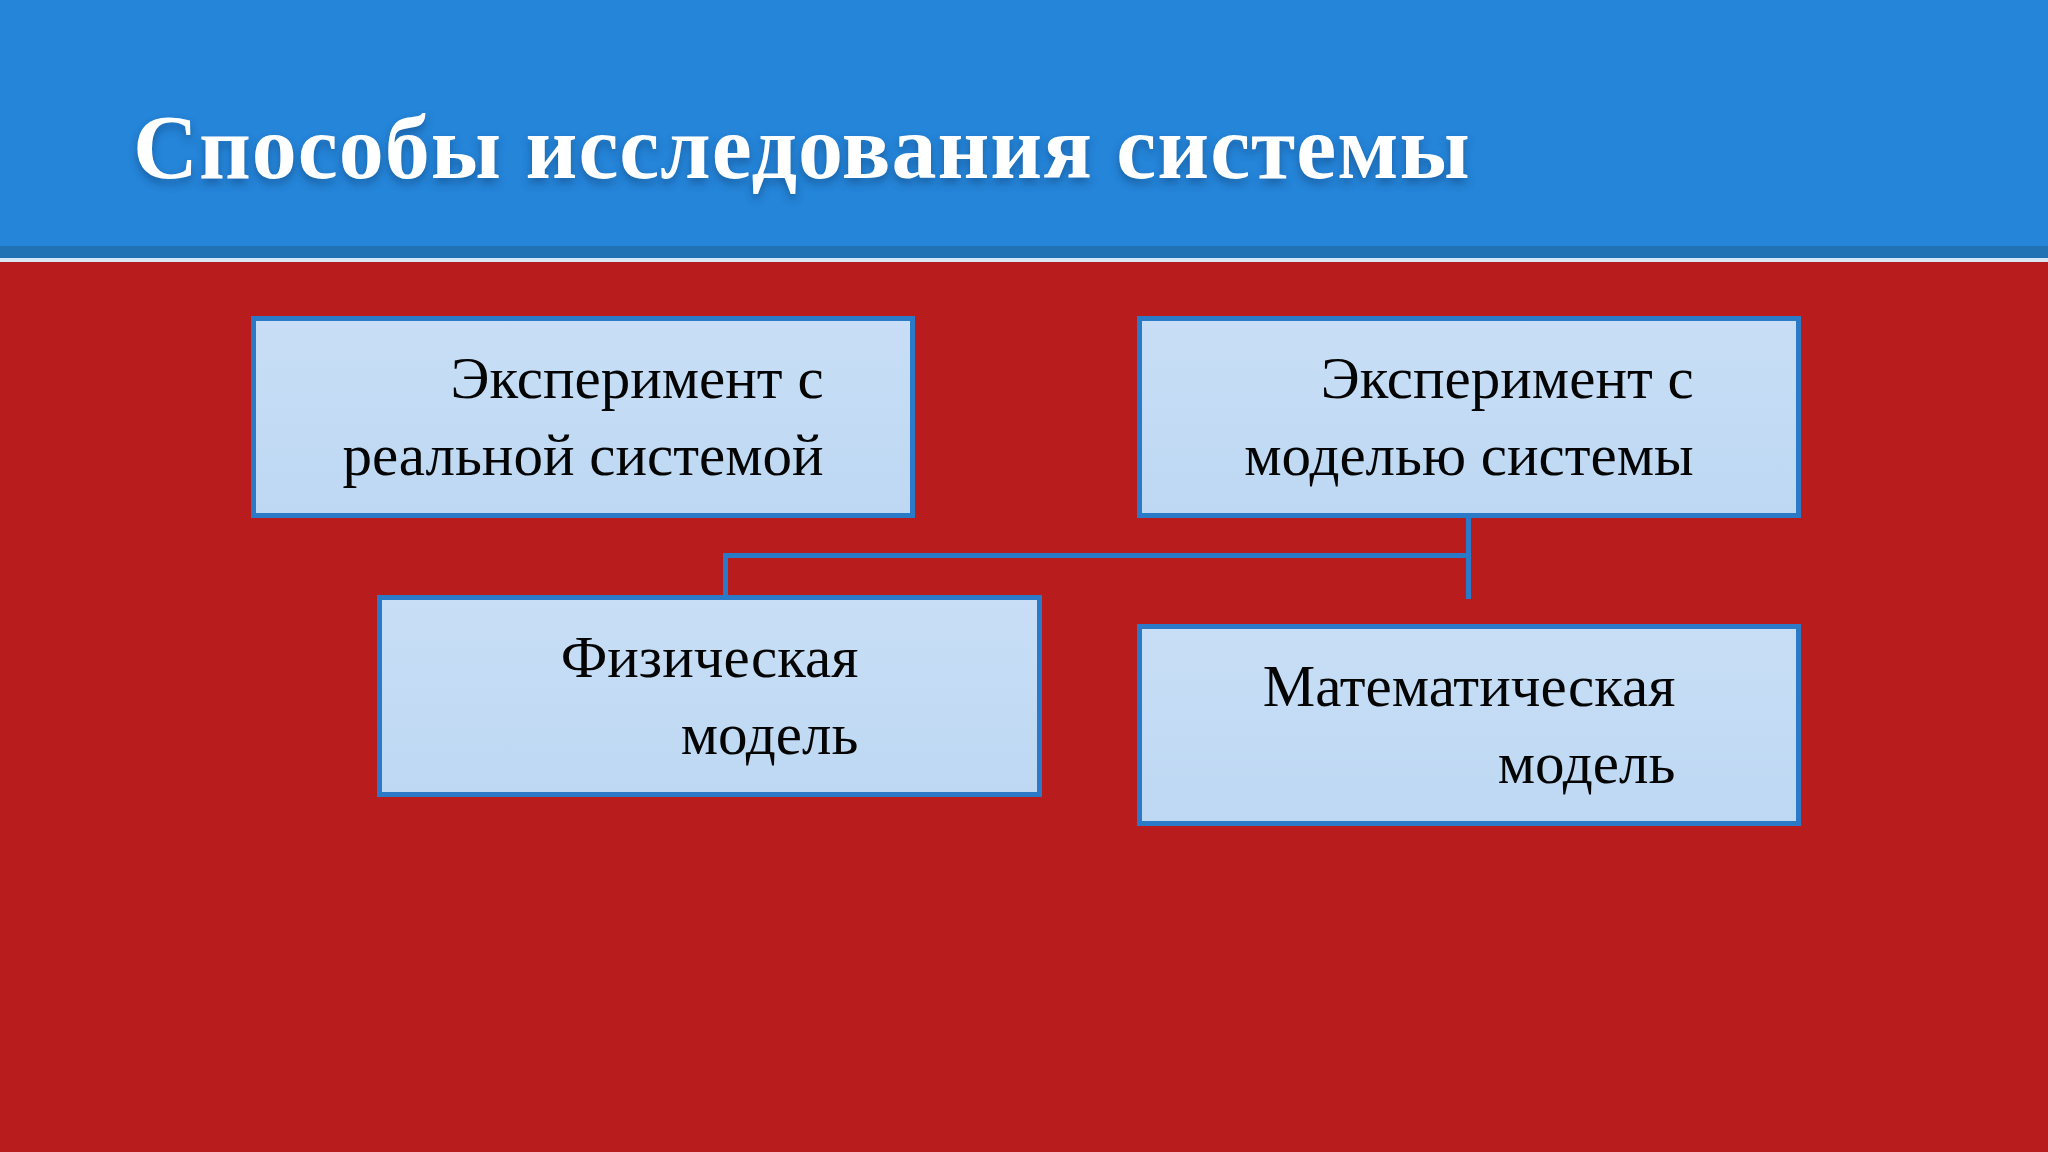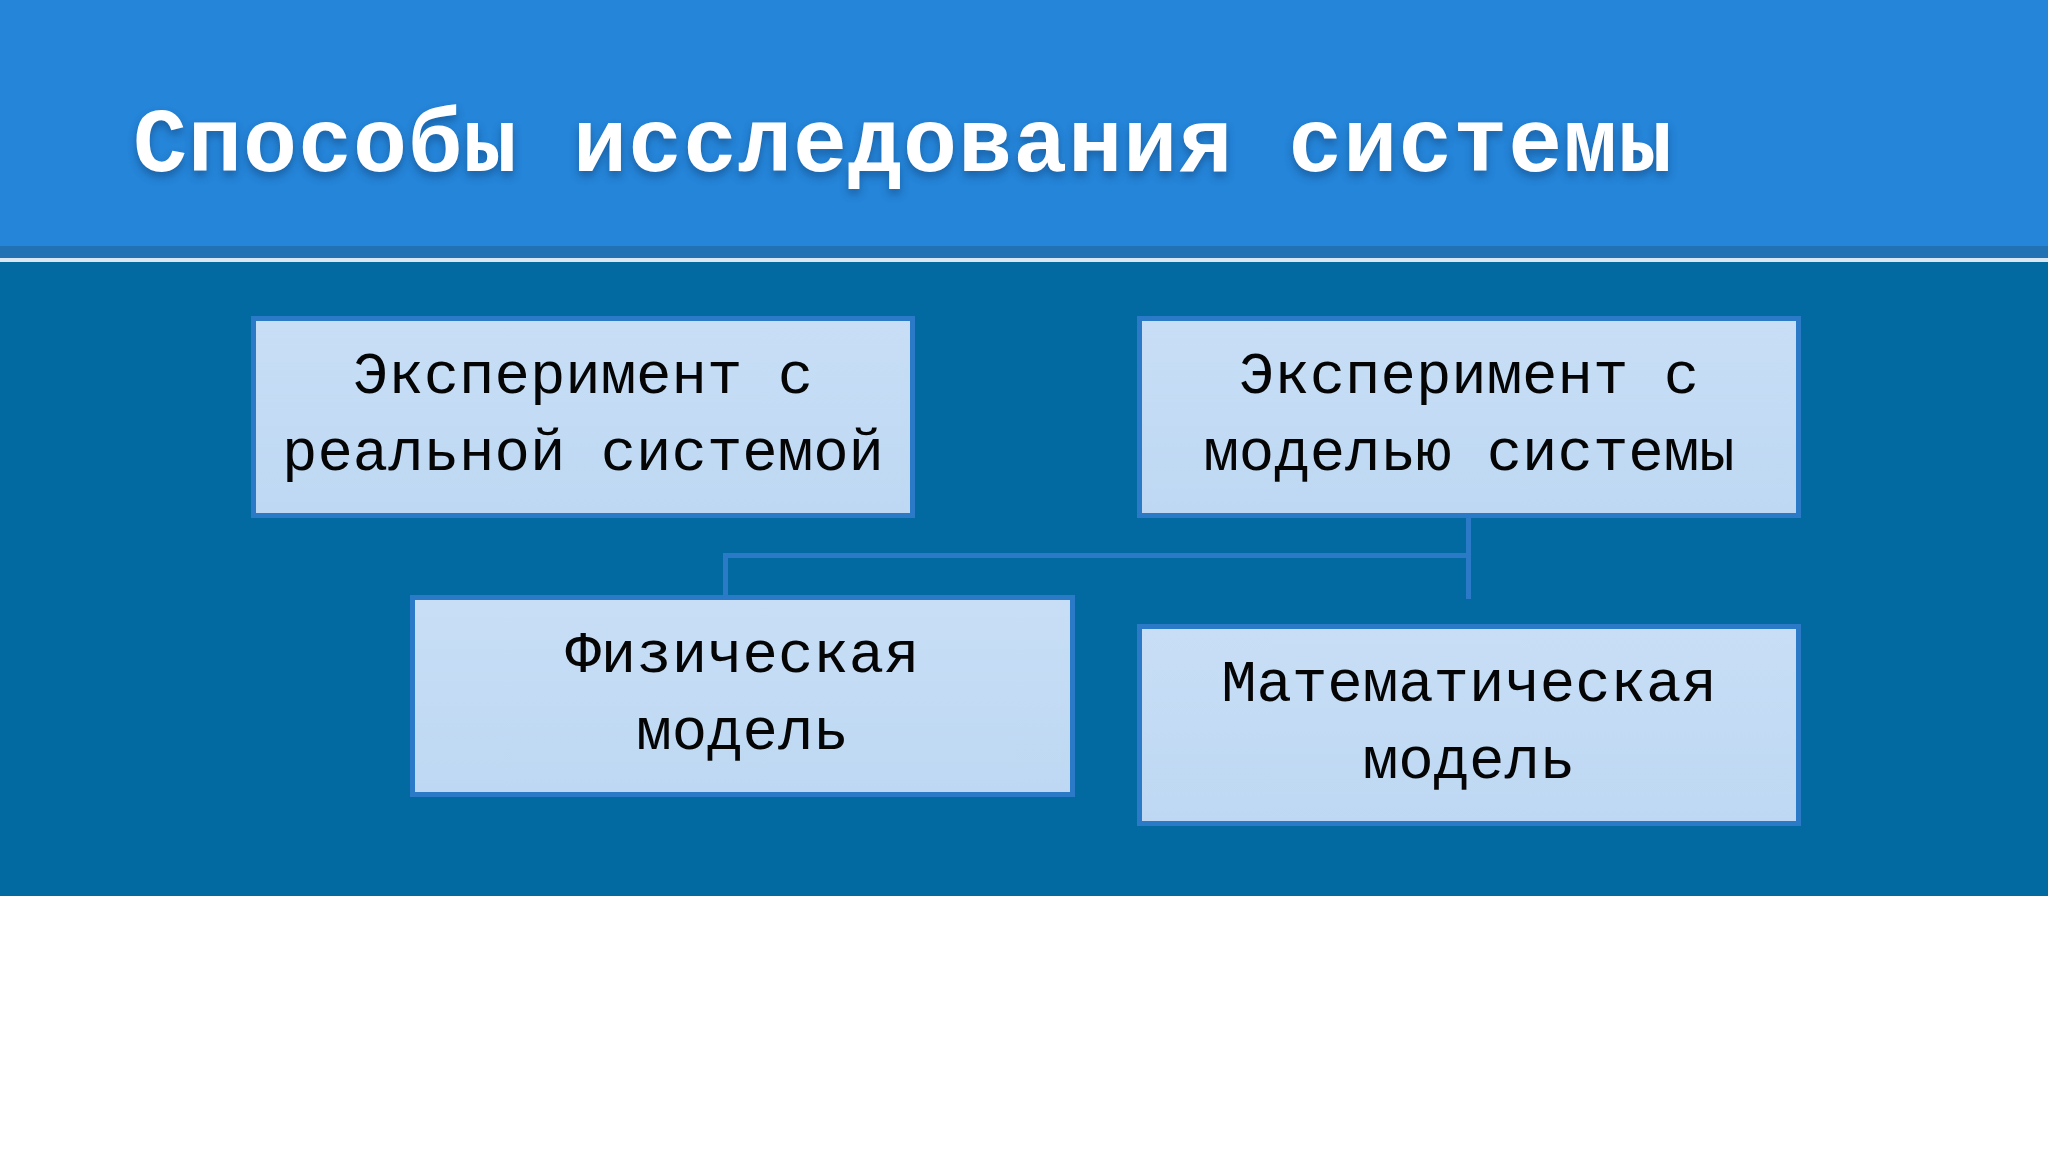--- a/index.html
+++ b/index.html
@@ -1,22 +1,22 @@
 <!DOCTYPE html>
 <html><head>
 <meta charset="utf-8">
 <style>
   html, body { margin: 0; padding: 0; background: #ffffff; }
   .slide {
     position: relative;
     width: 2048px;
-    height: 896px;
-    background: #0369a1;
+    height: 1152px;
+    background: #b91c1c;
     overflow: hidden;
-    font-family: Liberation Mono, monospace;
+    font-family: Liberation Serif, serif;
   }
   .header {
     position: absolute;
     left: 0; top: 0;
     width: 2048px; height: 246px;
     background: #2585d9;
   }
   .header-stripe {
     position: absolute;
     left: 0; top: 246px;
@@ -42,30 +42,30 @@
     white-space: nowrap;
   }
   .node {
     position: absolute;
     box-sizing: border-box;
     background: linear-gradient(180deg, #c8def6 0%, #bed8f3 100%);
     border: 5px solid #2b7ac8;
     display: flex;
     align-items: center;
     justify-content: center;
-    text-align: center;
+    text-align: right;
     font-size: 59px;
     line-height: 1.3;
     color: #050505;
     white-space: pre-line;
     z-index: 2;
   }
   .box-experiment-real  { left: 251px;  top: 316px; width: 664px; height: 202px; }
   .box-experiment-model { left: 1137px; top: 316px; width: 664px; height: 202px; }
-  .box-physical-model   { left: 410px;  top: 595px; width: 665px; height: 202px; }
+  .box-physical-model   { left: 377px;  top: 595px; width: 665px; height: 202px; }
   .box-math-model       { left: 1137px; top: 624px; width: 664px; height: 202px; }
   .connector {
     position: absolute;
     background: #2b7ac8;
     z-index: 1;
   }
   .conn-v-right { left: 1466px; top: 514px; width: 5px;  height: 85px; }
   .conn-h       { left: 723px;  top: 553px; width: 748px; height: 5px; }
   .conn-v-left  { left: 723px;  top: 553px; width: 5px;  height: 46px; }
 </style>

